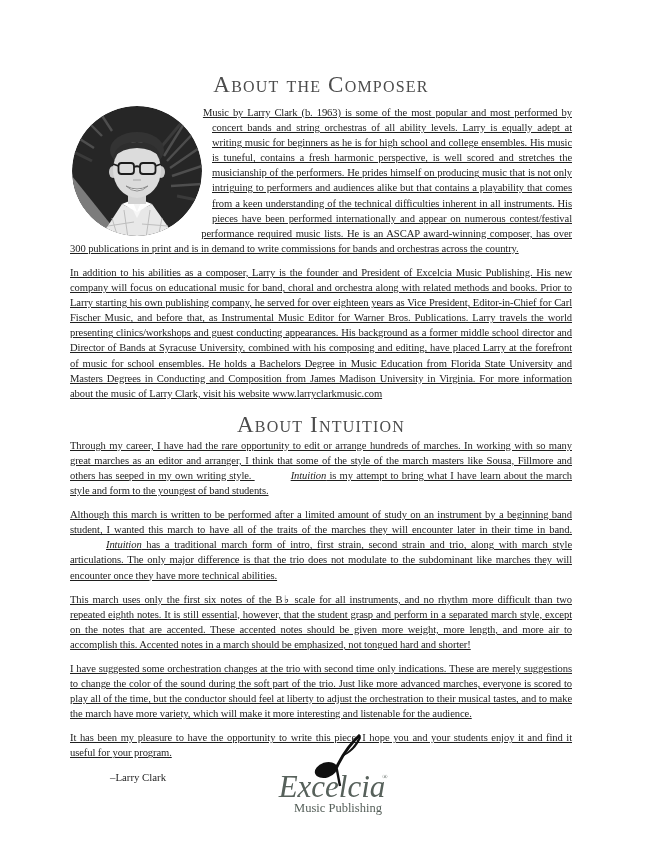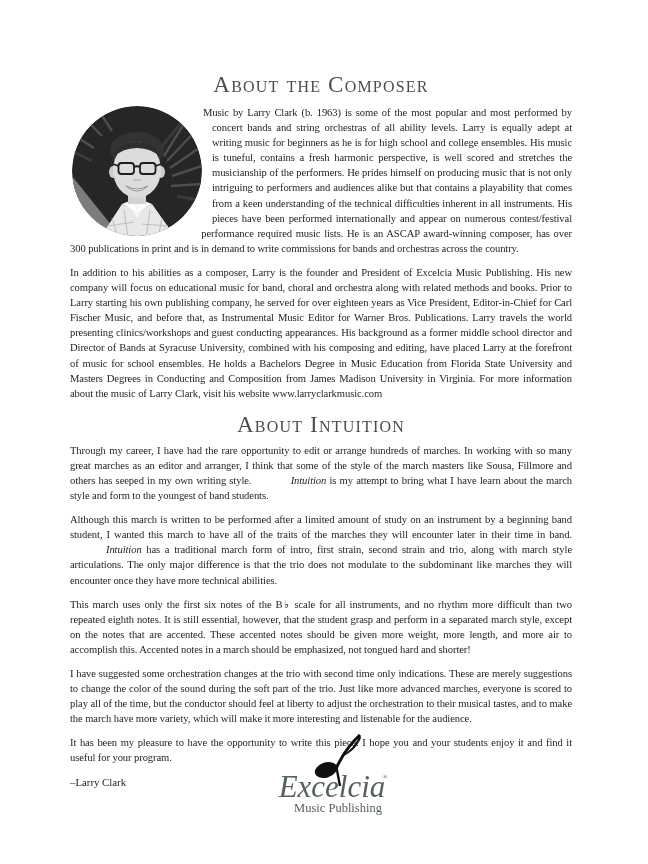--- a/index.html
+++ b/index.html
@@ -19,41 +19,42 @@
     font-family: "Liberation Serif", serif;
     font-variant: small-caps;
     font-weight: normal;
     font-size: 23px;
     letter-spacing: 1.2px;
     color: #4c4c4c;
     text-align: center;
     line-height: 26px;
   }
   .section-title.first { margin-bottom: 7px; }
-  .section-title.second { margin-top: 11px; margin-bottom: 5px; }
+  .section-title.second { margin-top: 11px; }
   .body-text p {
     font-size: 10.6px;
     line-height: 15.1px;
     letter-spacing: -0.1px;
     text-align: justify;
     margin-bottom: 9px;
+    text-decoration: underline;
   }
   .body-text p em { font-style: italic; margin-left: 36px; }
   .photo-wrap {
     float: left;
     width: 130px;
     height: 130px;
     border-radius: 50%;
     overflow: hidden;
     shape-outside: circle(52%);
     shape-margin: 9px;
     margin: 1px 10px 3px 2px;
   }
   .photo-wrap svg { display: block; }
-  .signature { margin-top: 4px; font-size: 10.8px; line-height: 15px; text-align: left; }
+  .signature { margin-top: 4px; font-size: 10.8px; line-height: 15px; text-align: left; margin-left: 40px; }
   .publisher-logo {
     position: absolute;
     left: calc(50% + 12px);
     bottom: 40px;
     transform: translateX(-50%);
     width: 140px;
   }
   .publisher-logo svg { display: block; }
 </style>
 </head>

